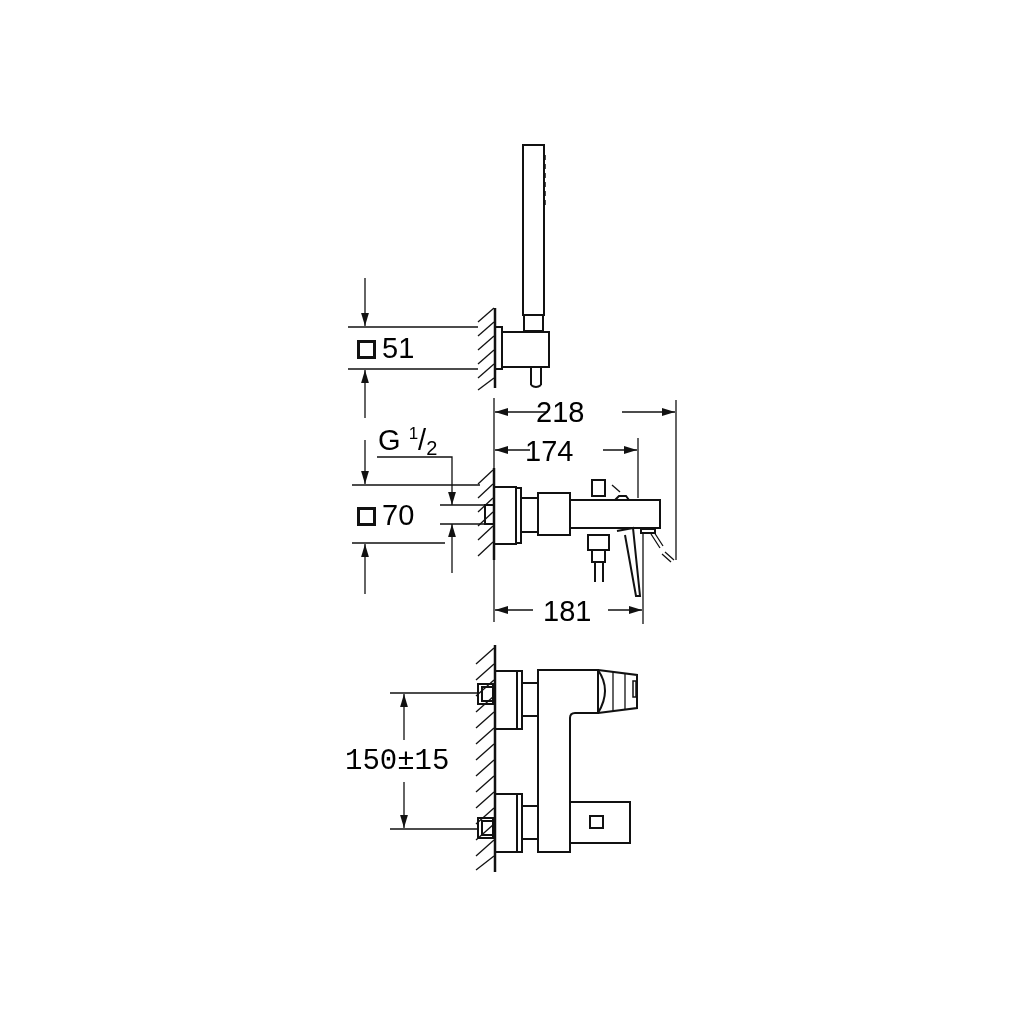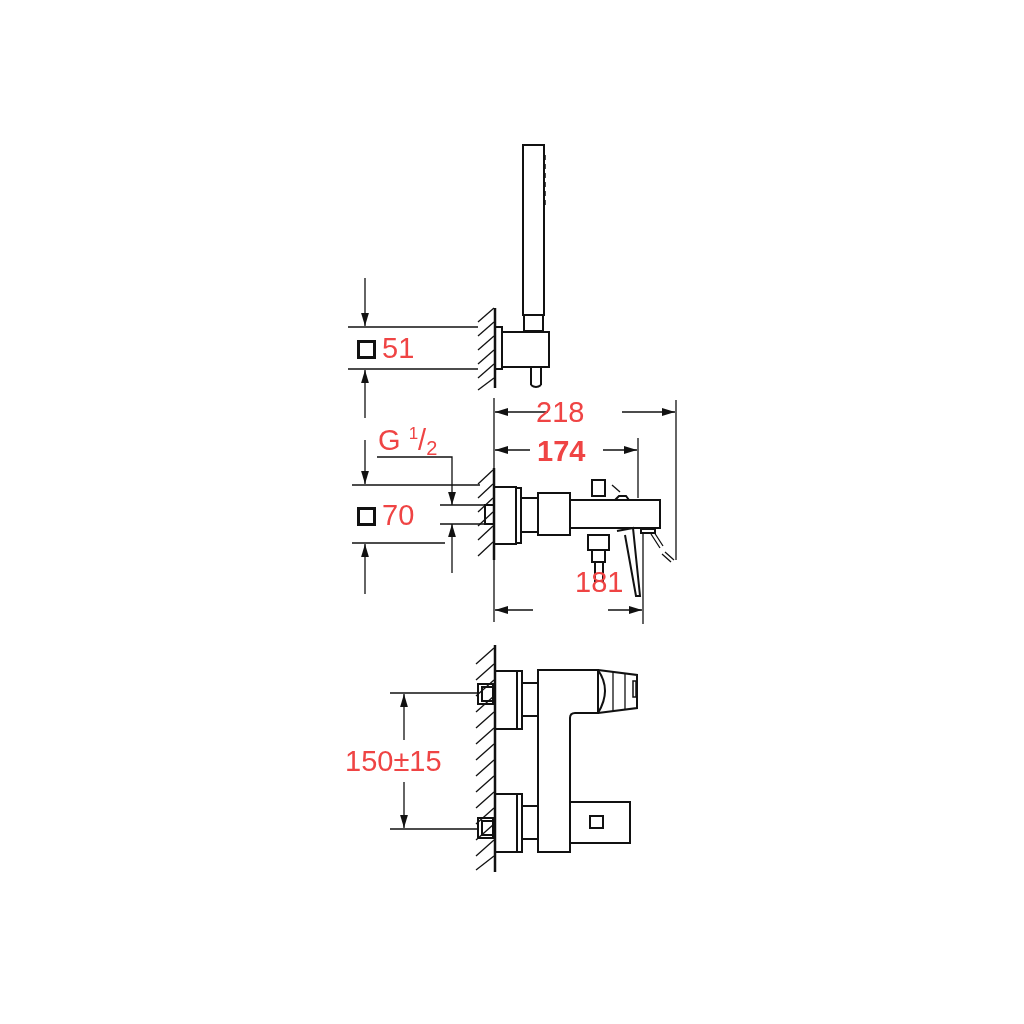--- a/index.html
+++ b/index.html
@@ -1,18 +1,18 @@
 <!DOCTYPE html>
 <html><head>
 <meta charset="utf-8">
 <style>
   html,body{margin:0;padding:0;background:#ffffff;}
   #canvas{position:relative;width:1024px;height:1024px;background:#ffffff;overflow:hidden;}
   svg{position:absolute;left:0;top:0;}
-  .lbl{position:absolute;font-family:"Liberation Sans",sans-serif;color:#ef4444;white-space:nowrap;line-height:1;}
+  .lbl{position:absolute;font-family:"Liberation Sans",sans-serif;color:#000000;white-space:nowrap;line-height:1;}
   .dim{font-size:29px;}
   .sym{display:inline-block;width:19px;height:19px;border:3px solid #111;box-sizing:border-box;margin-right:6px;vertical-align:-1px;}
   .sup{font-size:17px;vertical-align:11px;}
   .sub{font-size:20px;vertical-align:-5px;}
 </style>
 </head>
 <body>
 
 <div id="canvas">
 
@@ -165,17 +165,17 @@
   </g>
 </svg>
 
 <div class="lbl dim" style="left:357px;top:334px;"><span class="sym"></span><span>51</span></div>
 
 <div class="lbl dim" style="left:378px;top:425px;text-align:center;"><span>G</span>&nbsp;<span class="sup">1</span><span>/</span><span class="sub">2</span></div>
 
 <div class="lbl dim" style="left:357px;top:501px;"><span class="sym"></span><span>70</span></div>
 
 <div class="lbl dim" style="left:536px;top:398px;">218</div>
-<div class="lbl dim" style="left:537px;top:437px;font-weight:bold;">174</div>
-<div class="lbl dim" style="left:543px;top:568px;margin-left:32px;">181</div>
-<div class="lbl dim" style="left:345px;top:747px;">150±15</div>
+<div class="lbl dim" style="left:525px;top:437px;">174</div>
+<div class="lbl dim" style="left:543px;top:597px;">181</div>
+<div class="lbl dim" style="left:345px;top:747px;font-family:Liberation Mono, monospace;">150±15</div>
 
 </div>
 
 </body></html>

